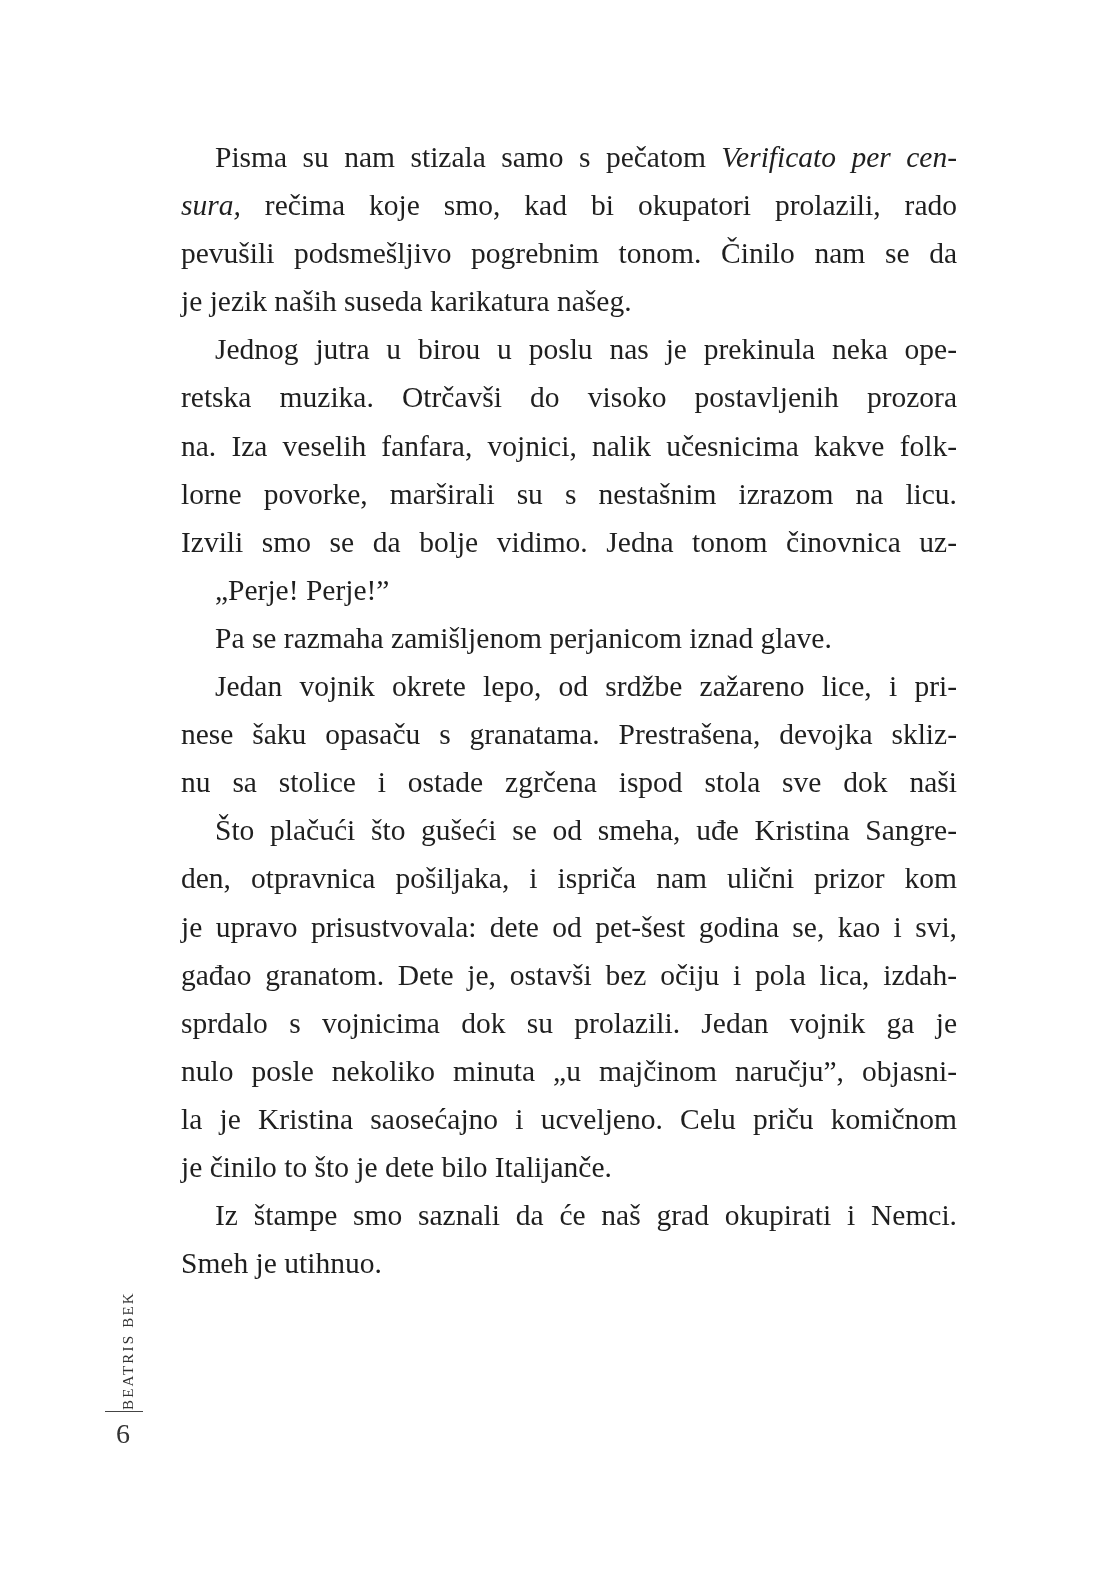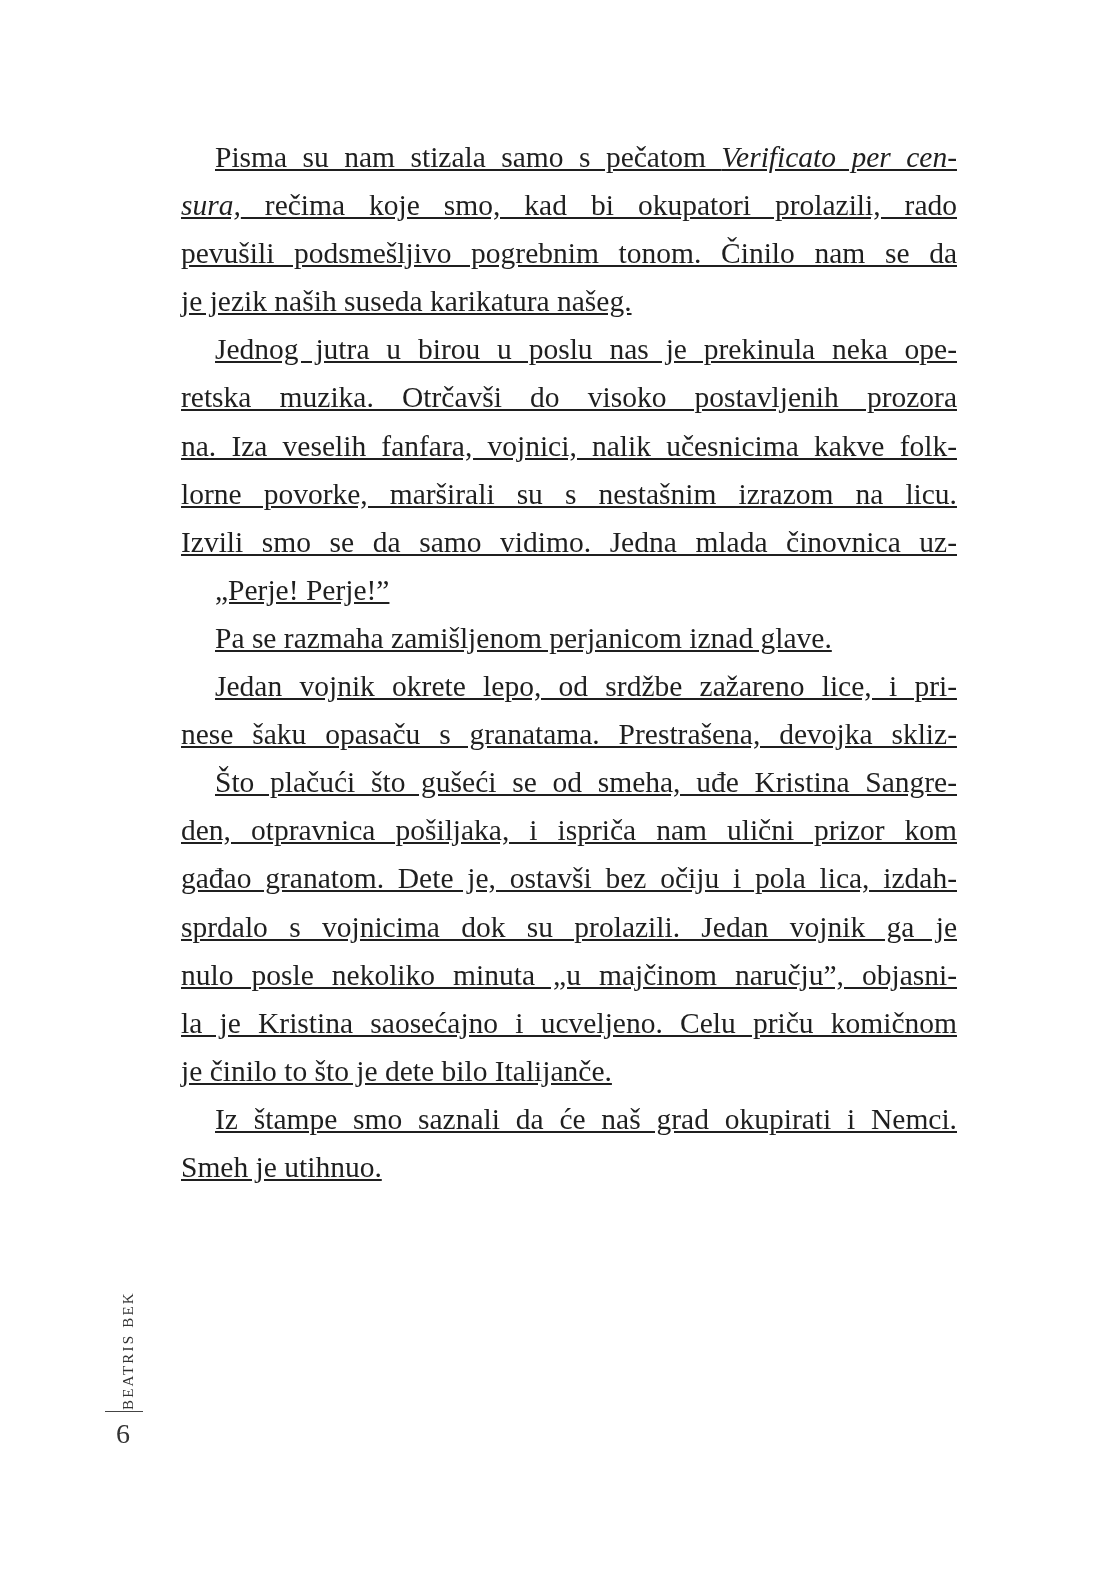--- a/index.html
+++ b/index.html
@@ -9,21 +9,20 @@
       position: absolute;
       left: 181px;
       top: 133px;
       width: 776px;
       font-family: "Liberation Serif", serif;
       font-size: 29.5px;
       line-height: 48.1px;
       color: #1f1f1f;
       text-align: justify;
       hyphens: manual;
-      text-decoration: underline;
     }
     .para { margin: 0; text-indent: 34px; }
     .para .line { display: block; text-align: justify; text-align-last: justify; white-space: nowrap; }
     .para .line.last { text-align-last: left; }
     .para .line.first { padding-left: 34px; text-indent: 0; }
     .para .line + .line { text-indent: 0; }
     em { font-style: italic; }
     .running-head {
       position: absolute;
       left: 108px;
@@ -62,35 +61,37 @@
         <span class="line first"><span>Pisma su nam stizala samo s pečatom </span><em>Verificato per cen-</em></span>
         <span class="line"><em>sura,</em><span> rečima koje smo, kad bi okupatori prolazili, rado</span></span>
         <span class="line"><span>pevušili podsmešljivo pogrebnim tonom. Činilo nam se da</span></span>
         <span class="line last"><span>je jezik naših suseda karikatura našeg.</span></span>
       </p>
       <p class="para">
         <span class="line first"><span>Jednog jutra u birou u poslu nas je prekinula neka ope-</span></span>
         <span class="line"><span>retska muzika. Otrčavši do visoko postavljenih prozora</span></span>
         <span class="line"><span>na. Iza veselih fanfara, vojnici, nalik učesnicima kakve folk-</span></span>
         <span class="line"><span>lorne povorke, marširali su s nestašnim izrazom na licu.</span></span>
-        <span class="line"><span>Izvili smo se da samo vidimo. Jedna mlada činovnica uz-</span></span>
+        <span class="line"><span>Izvili smo se da bolje vidimo. Jedna tonom činovnica uz-</span></span>
       </p>
       <p class="para">
         <span class="line first last"><span>„Perje! Perje!”</span></span>
       </p>
       <p class="para">
         <span class="line first last"><span>Pa se razmaha zamišljenom perjanicom iznad glave.</span></span>
       </p>
       <p class="para">
         <span class="line first"><span>Jedan vojnik okrete lepo, od srdžbe zažareno lice, i pri-</span></span>
         <span class="line"><span>nese šaku opasaču s granatama. Prestrašena, devojka skliz-</span></span>
+        <span class="line"><span>nu sa stolice i ostade zgrčena ispod stola sve dok naši</span></span>
       </p>
       <p class="para">
         <span class="line first"><span>Što plačući što gušeći se od smeha, uđe Kristina Sangre-</span></span>
         <span class="line"><span>den, otpravnica pošiljaka, i ispriča nam ulični prizor kom</span></span>
+        <span class="line"><span>je upravo prisustvovala: dete od pet-šest godina se, kao i svi,</span></span>
         <span class="line"><span>gađao granatom. Dete je, ostavši bez očiju i pola lica, izdah-</span></span>
         <span class="line"><span>sprdalo s vojnicima dok su prolazili. Jedan vojnik ga je</span></span>
         <span class="line"><span>nulo posle nekoliko minuta „u majčinom naručju”, objasni-</span></span>
         <span class="line"><span>la je Kristina saosećajno i ucveljeno. Celu priču komičnom</span></span>
         <span class="line last"><span>je činilo to što je dete bilo Italijanče.</span></span>
       </p>
       <p class="para">
         <span class="line first"><span>Iz štampe smo saznali da će naš grad okupirati i Nemci.</span></span>
         <span class="line last"><span>Smeh je utihnuo.</span></span>
       </p>

